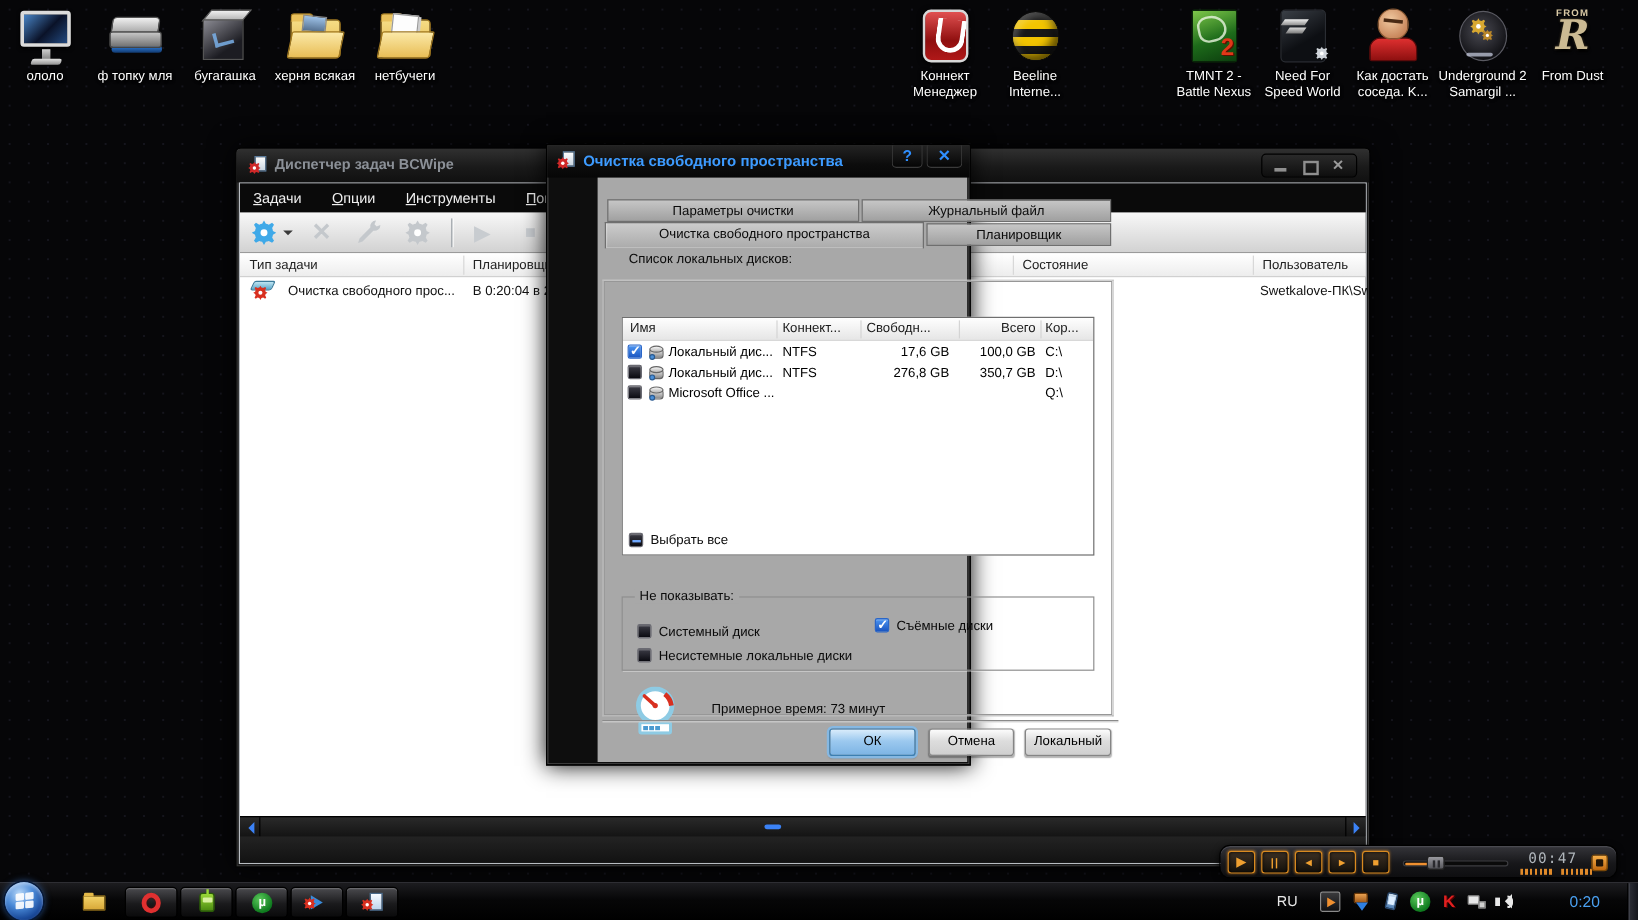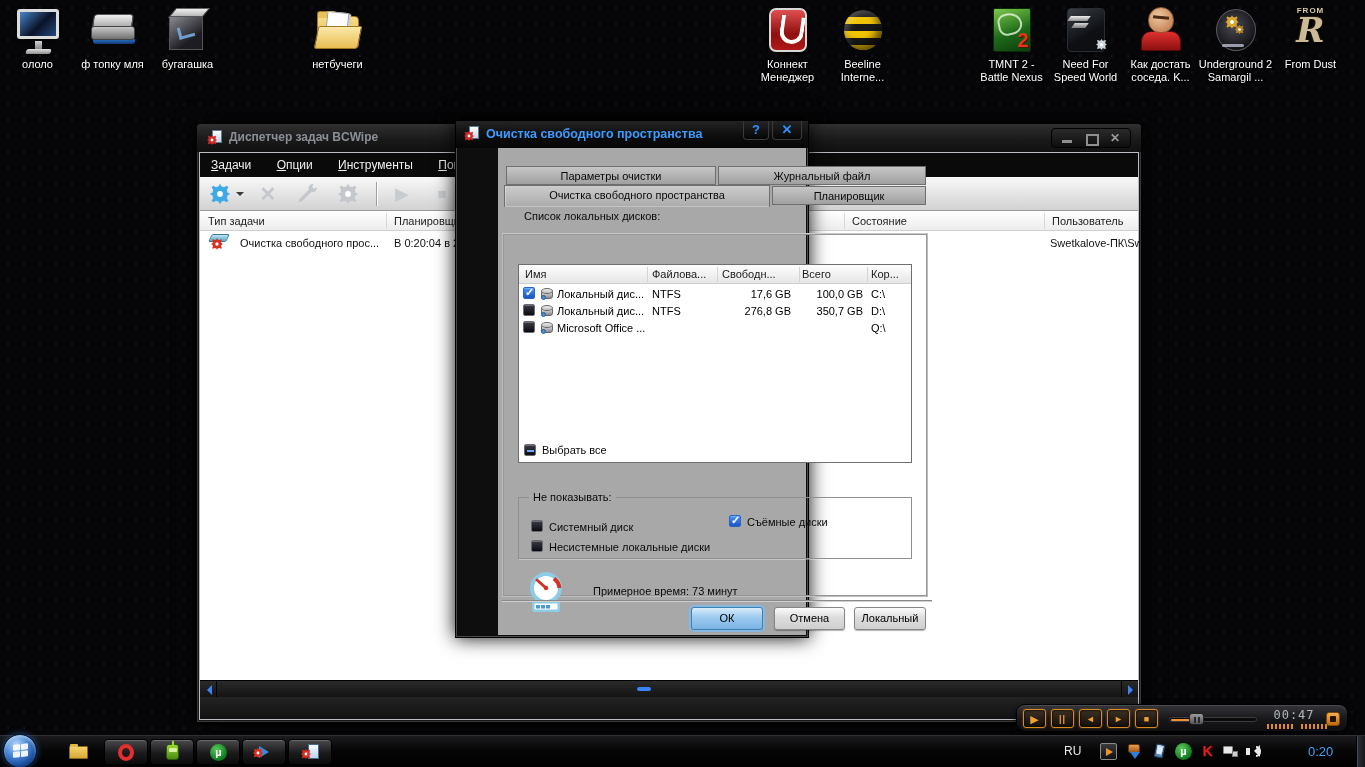--- a/index.html
+++ b/index.html
@@ -245,20 +245,28 @@
     <div class="dlabel">ф топку мля</div>
   </div>
   <div class="dicon" style="left:150px">
     <div class="ic">
         <div class="i-cube-top"></div>
         <div class="i-cube-face"></div>
         <div class="i-cube-mark"></div>
       </div>
     <div class="dlabel">бугагашка</div>
   </div>
+  <div class="dicon" style="left:225px">
+    <div class="ic">
+        <div class="i-fold-back"></div>
+        <div class="i-fold-pic"></div>
+        <div class="i-fold-front"></div>
+      </div>
+    <div class="dlabel">херня всякая</div>
+  </div>
   <div class="dicon" style="left:300px">
     <div class="ic">
         <div class="i-fold-back"></div>
         <div class="i-fold-doc"></div>
         <div class="i-fold-front"></div>
       </div>
     <div class="dlabel">нетбучеги</div>
   </div>
 
   <div class="dicon" style="left:750px">
@@ -437,23 +445,23 @@
       <div class="tab" style="left:8px;top:18px;width:210px">Параметры очистки</div>
       <div class="tab" style="left:220px;top:18px;width:208px">Журнальный файл</div>
       <div class="tab active" style="left:6px;top:37px;width:266px">Очистка свободного пространства</div>
       <div class="tab" style="left:274px;top:38px;width:154px">Планировщик</div>
 
       <div class="dlg-label" style="left:26px;top:62px">Список локальных дисков:</div>
 
       <div class="listbox">
         <div class="lb-head">
           <span class="lbh" style="left:6px">Имя</span>
-          <span class="lbh" style="left:133px">Файлова...</span>
+          <span class="lbh" style="left:133px">Коннект...</span>
           <span class="lbh" style="left:203px">Свободн...</span>
-          <span class="lbh" style="left:283px;width:61px;text-align:left">Всего</span>
+          <span class="lbh" style="left:283px;width:61px;text-align:right">Всего</span>
           <span class="lbh" style="left:352px">Кор...</span>
           <span class="lbh-sep" style="left:128px"></span>
           <span class="lbh-sep" style="left:198px"></span>
           <span class="lbh-sep" style="left:280px"></span>
           <span class="lbh-sep" style="left:348px"></span>
         </div>
 
         <div class="lb-row" style="top:21px">
           <span class="cb checked" style="left:4px;top:1px"></span>
           <span class="diskicon" style="left:21px;top:1px">

